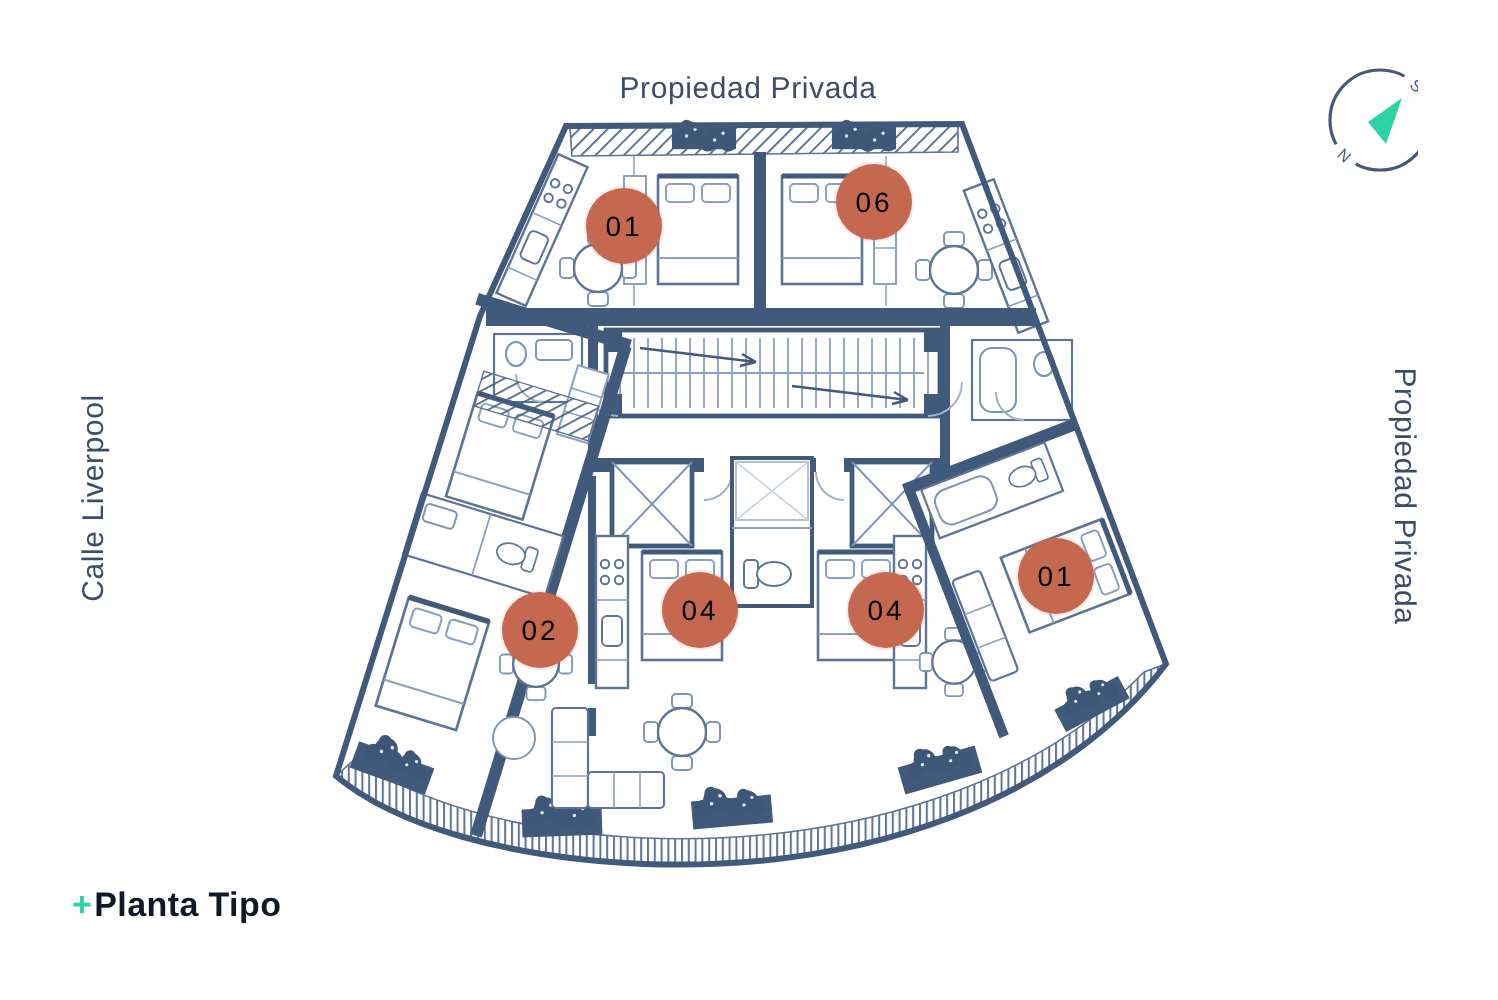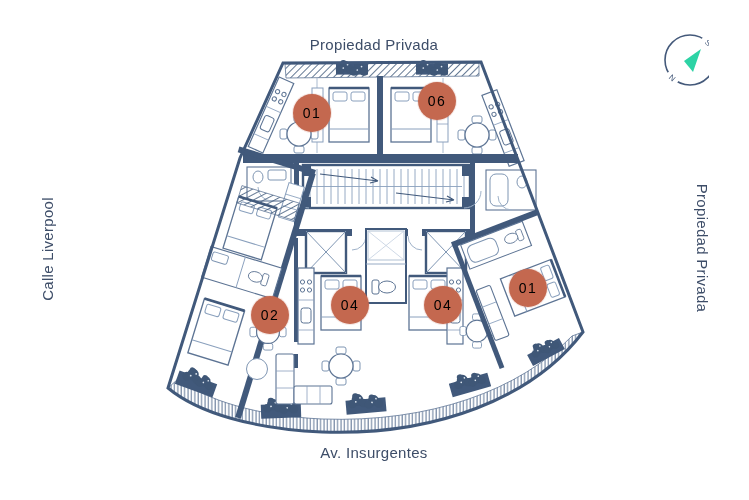--- a/index.html
+++ b/index.html
@@ -262,22 +262,24 @@
         <path d="M-40,2 h15 M-40,20 h15" stroke="#8aa0bd" stroke-width=".8"></path>
       </g>
     </g>
 
     <path d="M283,63 L481,62 L583,332 C533,398 436,436 322,432 C254,429 198,413 168,388 L240,158 Z" fill="none" stroke="#41597b" stroke-width="3" stroke-linejoin="miter"></path>
   </svg>
 
   <div class="street-label street-top">Propiedad Privada</div>
   <div class="street-label street-left">Calle Liverpool</div>
   <div class="street-label street-right">Propiedad Privada</div>
-  <div class="street-label street-bottom">Av. Insurgentes</div>
-
+
+  <div class="logo">
+    <span class="plus">+</span><span>Planta Tipo</span>
+  </div>
 
   <div class="badge" style="left:293px;top:94px">01</div>
   <div class="badge" style="left:418px;top:82px">06</div>
   <div class="badge" style="left:251px;top:296px">02</div>
   <div class="badge" style="left:331px;top:286px">04</div>
   <div class="badge" style="left:424px;top:286px">04</div>
   <div class="badge" style="left:509px;top:269px">01</div>
 
   <svg class="compass" width="56" height="56" viewBox="0 0 56 56">
     <circle cx="28" cy="28" r="25" fill="none" stroke="#44597a" stroke-width="1.6"></circle>

